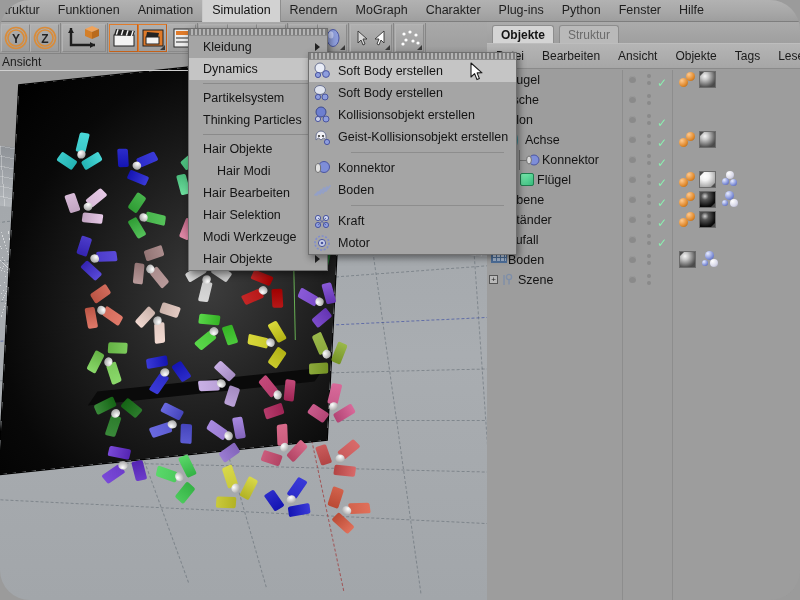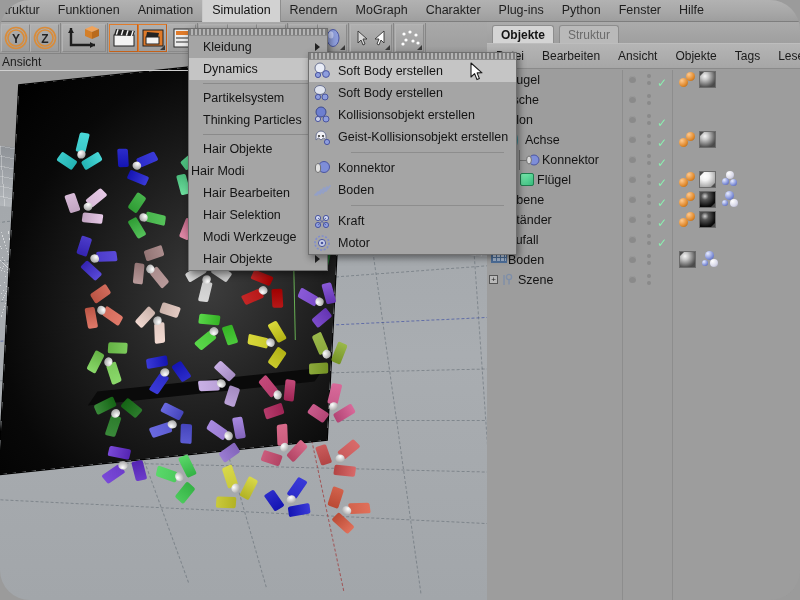--- a/index.html
+++ b/index.html
@@ -803,21 +803,21 @@
         <div class="mrow">
           <span class="lbl" style="padding-left:14px">Thinking Particles</span>
           <span class="arrow"></span>
         </div>
         <div class="sep"></div>
         <div class="mrow">
           <span class="lbl" style="padding-left:14px">Hair Objekte</span>
           <span class="arrow"></span>
         </div>
         <div class="mrow">
-          <span class="lbl" style="padding-left:2px">Hair Modi</span>
+          <span class="lbl" style="padding-left:28px">Hair Modi</span>
           <span class="arrow"></span>
         </div>
         <div class="mrow">
           <span class="lbl" style="padding-left:14px">Hair Bearbeiten</span>
           <span class="arrow"></span>
         </div>
         <div class="mrow">
           <span class="lbl" style="padding-left:14px">Hair Selektion</span>
           <span class="arrow"></span>
         </div>

